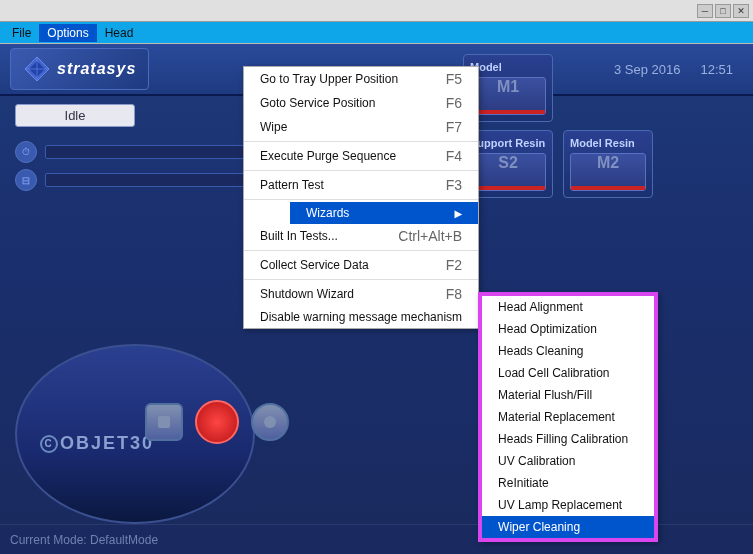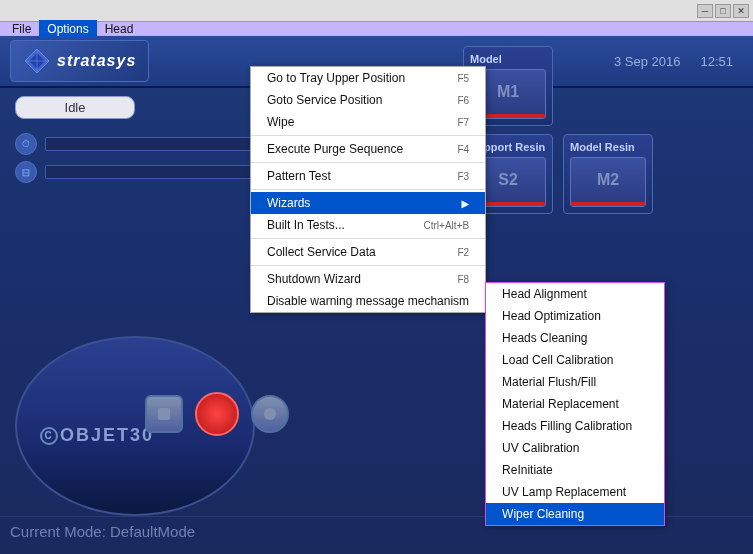--- a/index.html
+++ b/index.html
@@ -37,22 +37,22 @@
       font-size: 9px;
       display: flex;
       align-items: center;
       justify-content: center;
       cursor: pointer;
       color: #333;
     }
 
     
     #menu-bar {
-      background: #c4b5fd;
-      height: 14px;
+      background: #0ea5e9;
+      height: 22px;
       display: flex;
       align-items: center;
       border-bottom: 1px solid #bbb;
       padding: 0 4px;
       position: relative;
       z-index: 100;
     }
     .menu-item {
       padding: 2px 8px;
       font-size: 12px;
@@ -82,34 +82,34 @@
     }
     .dropdown-item.highlighted { background: #0055cc; color: white; }
     .dropdown-separator {
       height: 1px;
       background: #ddd;
       margin: 2px 0;
     }
     .dropdown-shortcut {
       margin-left: 20px;
       color: #666;
-      font-size: 10px;
+      font-size: 14px;
     }
     .dropdown-arrow {
       margin-left: 10px;
       font-size: 10px;
     }
 
     
     .submenu {
       position: absolute;
       left: 100%;
       top: 0;
       background: white;
-      border: 1px solid #d946ef;
+      border: 4px solid #d946ef;
       box-shadow: 2px 2px 6px rgba(0,0,0,0.3);
       min-width: 180px;
       z-index: 300;
     }
     .submenu-item {
       padding: 4px 16px;
       font-size: 12px;
       cursor: pointer;
       color: #111;
       white-space: nowrap;
@@ -165,21 +165,21 @@
     
     #status-area {
       padding: 8px 15px;
       display: flex;
       align-items: center;
       gap: 10px;
     }
     #status-box {
       background: #e8e8f0;
       border: 1px solid #8899cc;
-      border-radius: 9px;
+      border-radius: 3px;
       padding: 3px 24px;
       font-size: 13px;
       color: #334;
       min-width: 120px;
       text-align: center;
     }
 
     
     #indicators {
       padding: 6px 15px;
@@ -297,23 +297,23 @@
     .tray-label {
       color: #c0d0ff;
       font-size: 11px;
       font-weight: bold;
       margin-bottom: 4px;
     }
     .tray-slot {
       background: linear-gradient(180deg, #3a50a0 0%, #2a3a80 100%);
       border: 1px solid #5a70c0;
       border-radius: 3px;
-      height: 50px;
-      display: flex;
-      align-items: center;
+      height: 38px;
+      display: flex;
+      align-items: flex-start;
       justify-content: center;
       padding-bottom: 4px;
       position: relative;
     }
     .tray-slot-label {
       color: #8090c0;
       font-size: 16px;
       font-weight: bold;
     }
     .tray-red-bar {
@@ -331,27 +331,27 @@
       bottom: 0;
       left: 0;
       right: 0;
       height: 30px;
       background: #1a2a60;
       border-top: 1px solid #2a3a70;
       display: flex;
       align-items: center;
       padding: 0 10px;
       color: #7080b0;
-      font-size: 15px;
+      font-size: 12px;
     }
 
     
     #options-dropdown {
       top: 44px;
-      left: 250px;
+      left: 243px;
     }
     #wizards-submenu {
       top: 90px; 
     }
 
     
     .logo-diamond {
       width: 28px;
       height: 28px;
       position: relative;
@@ -395,21 +395,21 @@
     <div class="dropdown-item">
       <span>Execute Purge Sequence</span>
       <span class="dropdown-shortcut">F4</span>
     </div>
     <div class="dropdown-separator"></div>
     <div class="dropdown-item">
       <span>Pattern Test</span>
       <span class="dropdown-shortcut">F3</span>
     </div>
     <div class="dropdown-separator"></div>
-    <div class="dropdown-item highlighted" style="position:relative;">
+    <div class="dropdown-item highlighted" style="position:relative;margin-left:46px;">
       <span>Wizards</span>
       <span class="dropdown-arrow">▶</span>
 
       <div class="submenu" id="wizards-submenu">
         <div class="submenu-item">Head Alignment</div>
         <div class="submenu-item">Head Optimization</div>
         <div class="submenu-item">Heads Cleaning</div>
         <div class="submenu-item">Load Cell Calibration</div>
         <div class="submenu-item">Material Flush/Fill</div>
         <div class="submenu-item">Material Replacement</div>

